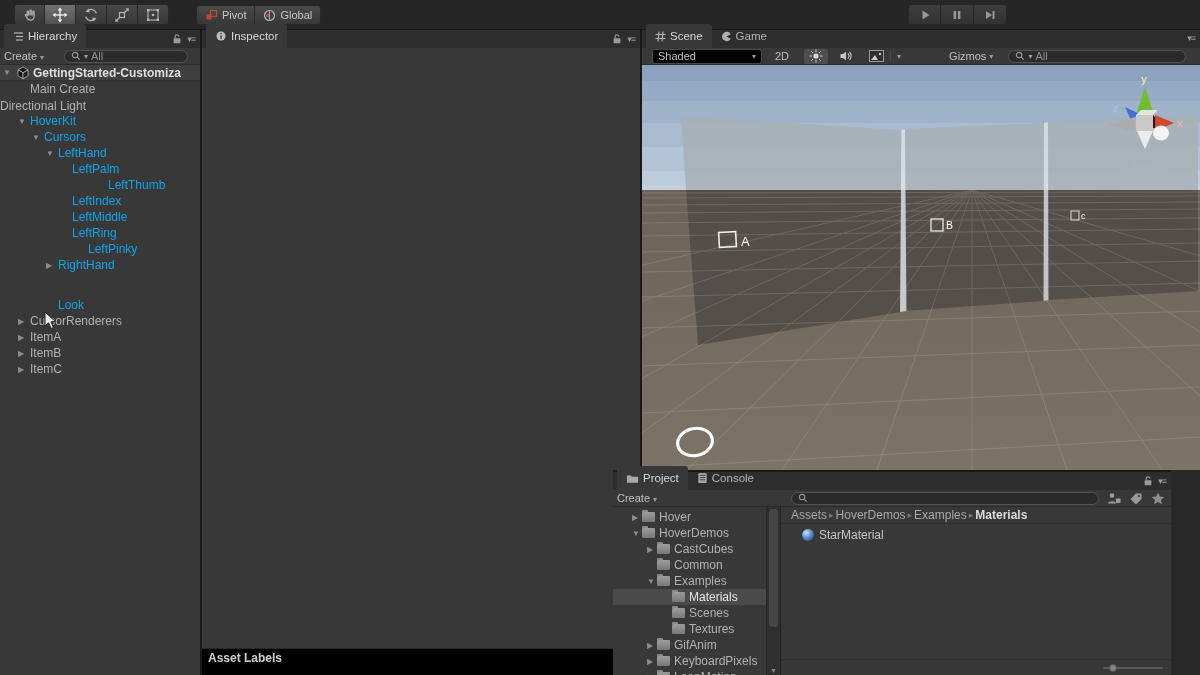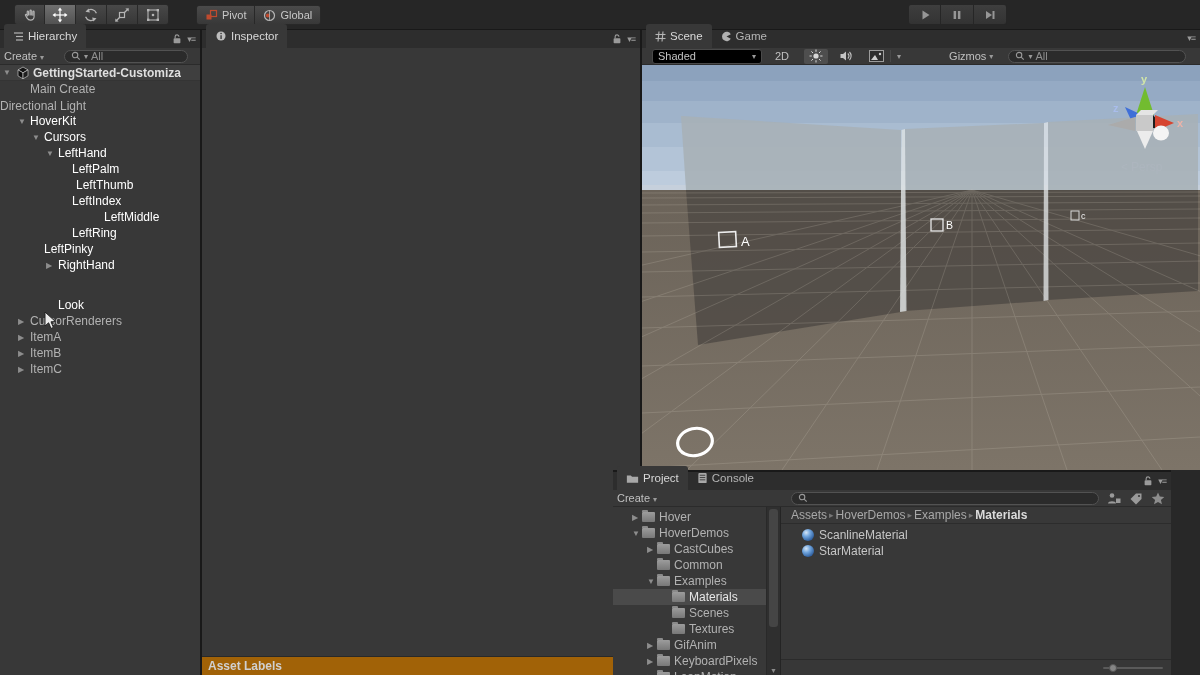--- a/index.html
+++ b/index.html
@@ -28,31 +28,31 @@
 .right-icons{position:absolute;right:5px;top:3px;display:flex;align-items:center;gap:4px}
 .menu-glyph{font-size:9px;color:#9a9a9a;letter-spacing:-1px}
 .subbar{height:17px;background:#383838;border-bottom:1px solid #2b2b2b;display:flex;align-items:center;padding:0 4px;font-size:11px;color:#c0c0c0;position:relative}
 .caret{font-size:8px;color:#999;margin-left:3px}
 .pillsearch{background:#2b2b2b;border:1px solid #525252;border-radius:8px;height:13px;display:flex;align-items:center;gap:3px;padding:0 6px;font-size:11px;color:#8f8f8f;overflow:hidden}
 
 .trow{height:16px;display:flex;align-items:center;font-size:12px;color:#b2b2b2;white-space:nowrap;overflow:hidden}
 .trow.sel{background:#4a4a4a;color:#e6e6e6}
 .tri{width:12px;font-size:8px;color:#8d8d8d;flex:none}
 .tri.slot{width:10px}
-.lbl.prefab{color:#ffffff}
+.lbl.prefab{color:#0ea5e9}
 .scenerow{height:16px;background:#3f3f3f;border-bottom:1px solid #343434;display:flex;align-items:center;font-weight:bold;color:#dfdfdf;font-size:12px;padding-left:3px;gap:3px;white-space:nowrap;overflow:hidden}
 .folder{width:13px;height:10px;background:linear-gradient(#9c9c9c,#787878);border-radius:1px;position:relative;margin-right:4px;flex:none}
 .folder::before{content:"";position:absolute;top:-2px;left:0;width:6px;height:2px;background:#8a8a8a;border-radius:1px 1px 0 0}
 .sphere{width:12px;height:12px;border-radius:50%;background:radial-gradient(circle at 35% 30%,#d4e5f6 0%,#6fa4dd 35%,#2f5f9e 75%,#1c3a63 100%);flex:none}
 
 #hierarchy{left:0;top:30px;width:202px;height:645px;border-right:2px solid #191919}
 #inspector{left:202px;top:30px;width:440px;height:645px;border-right:2px solid #191919}
 #scene{left:642px;top:30px;width:558px;height:440px}
 #project{left:613px;top:470px;width:558px;height:205px;border-top:2px solid #191919}
-#assetlabels{position:absolute;bottom:0;left:0;right:0;height:19px;background:#a16207;border-top:1px solid #292929;font-weight:bold;font-size:12px;color:#d0d0d0;line-height:18px;padding-left:6px}
+#assetlabels{position:absolute;bottom:0;left:0;right:0;height:27px;background:#000000;border-top:1px solid #292929;font-weight:bold;font-size:12px;color:#d0d0d0;line-height:18px;padding-left:6px}
 
 #scenebar{display:flex;align-items:center}
 .shadeddrop{width:110px;height:15px;margin-left:6px;border:1px solid #4a4a4a;border-radius:3px;background:#000000;display:flex;align-items:center;justify-content:space-between;padding:0 5px;font-size:11px;color:#c4c4c4}
 .scenebtn{height:15px;display:flex;align-items:center;padding:0 5px;border-radius:2px;color:#c0c0c0;font-size:11px}
 .scenebtn.on{background:#4e4e4e}
 .vdiv{width:1px;height:12px;background:#484848;margin:0 2px}
 #viewport{position:absolute;left:0;top:35px;width:558px;height:405px;background:#8ca2bd}
 
 #projcontent{position:absolute;top:35px;left:0;right:0;bottom:0;display:flex}
 #projtree{width:153px;overflow:hidden;padding-top:2px}
@@ -217,33 +217,33 @@
         <span class="tri">▼</span>
         <span class="lbl prefab">Cursors</span>
       </div>
       <div class="trow" style="padding-left: 46px;">
         <span class="tri">▼</span>
         <span class="lbl prefab">LeftHand</span>
       </div>
       <div class="trow" style="padding-left: 72px;">
         <span class="lbl prefab">LeftPalm</span>
       </div>
-      <div class="trow" style="padding-left: 76px;">
+      <div class="trow" style="padding-left: 108px;">
         <span class="lbl prefab">LeftThumb</span>
       </div>
       <div class="trow" style="padding-left: 72px;">
         <span class="lbl prefab">LeftIndex</span>
       </div>
-      <div class="trow" style="padding-left: 104px;">
+      <div class="trow" style="padding-left: 72px;">
         <span class="lbl prefab">LeftMiddle</span>
       </div>
       <div class="trow" style="padding-left: 72px;">
         <span class="lbl prefab">LeftRing</span>
       </div>
-      <div class="trow" style="padding-left: 44px;">
+      <div class="trow" style="padding-left: 88px;">
         <span class="lbl prefab">LeftPinky</span>
       </div>
       <div class="trow" style="padding-left: 46px;">
         <span class="tri">▶</span>
         <span class="lbl prefab">RightHand</span>
       </div>
       <div class="trow" style="padding-left: 58px; margin-top: 24px;">
         <span class="lbl prefab">Look</span>
       </div>
       <div class="trow" style="padding-left: 18px;">
@@ -573,24 +573,20 @@
           <span class="crumbsep">▸</span>
           <span class="crumb">HoverDemos</span>
           <span class="crumbsep">▸</span>
           <span class="crumb">Examples</span>
           <span class="crumbsep">▸</span>
           <span class="crumb last">Materials</span>
         </div>
       <div style="padding-top:3px">
           <div class="asset-row">
             <span class="sphere"></span>
-            <span>ScanlineMaterial</span>
-          </div>
-          <div class="asset-row">
-            <span class="sphere"></span>
             <span>StarMaterial</span>
           </div>
         </div>
       <div id="projfooter">
         <div id="zoomslider">
             <div id="zoomknob"></div>
           </div>
       </div>
     </div>
   </div>

